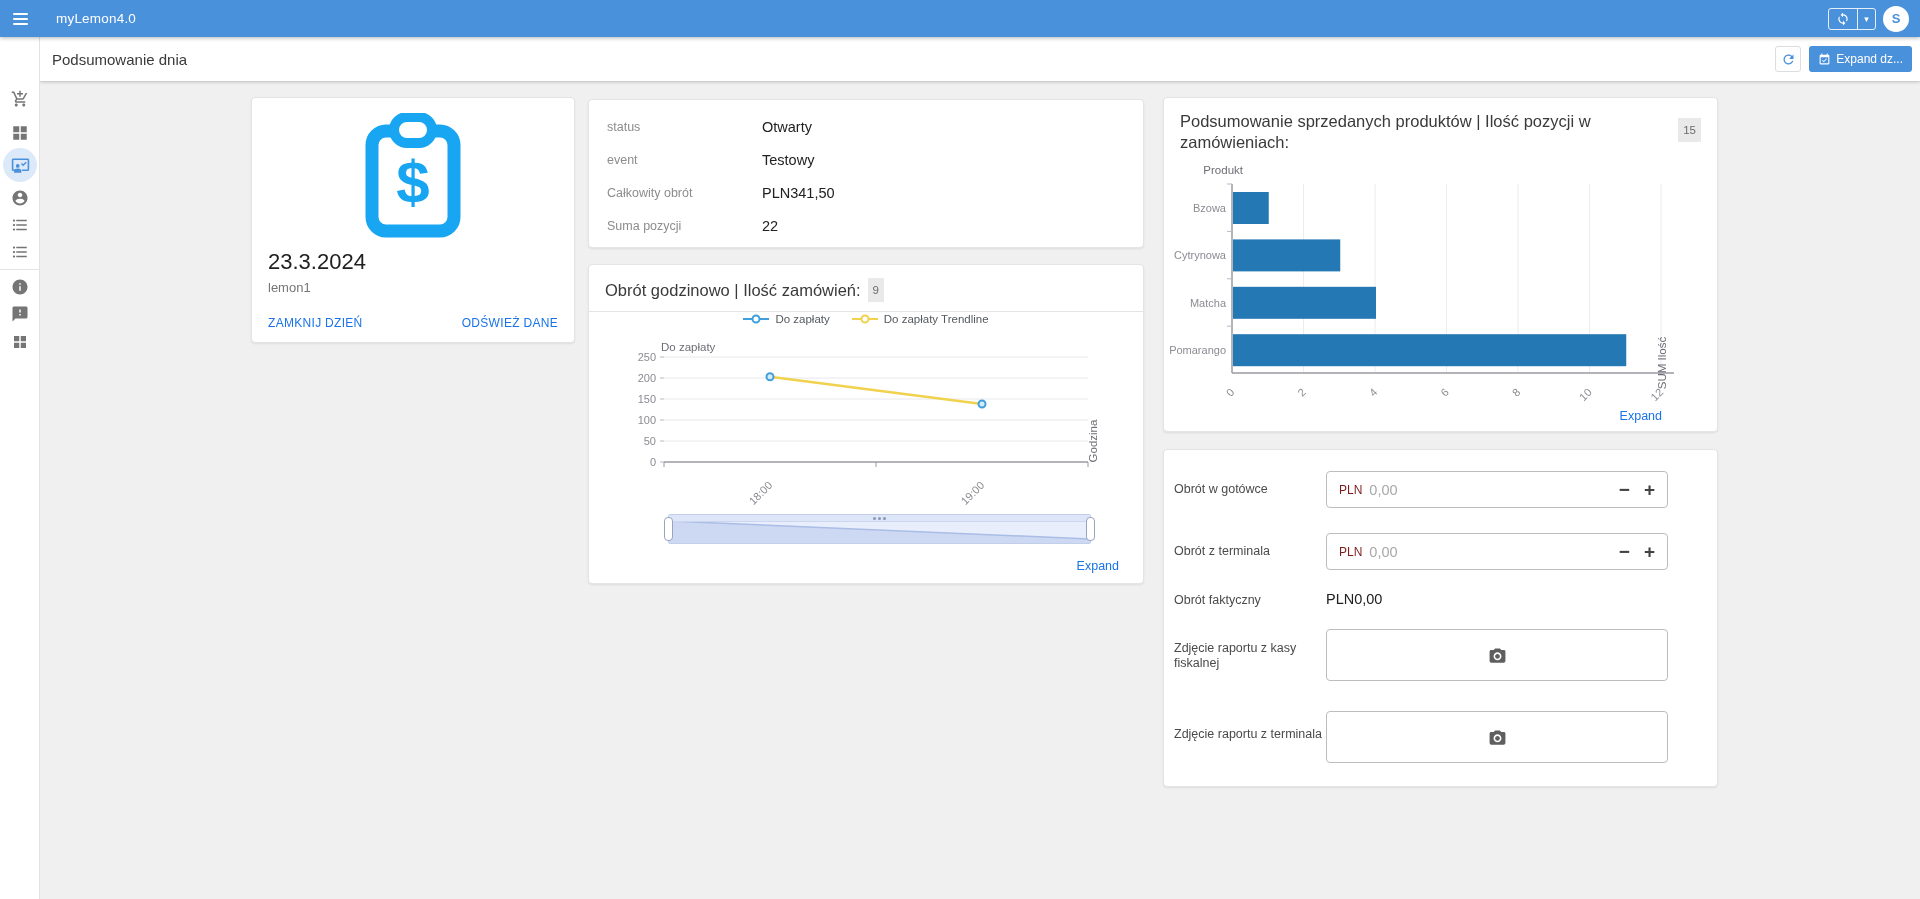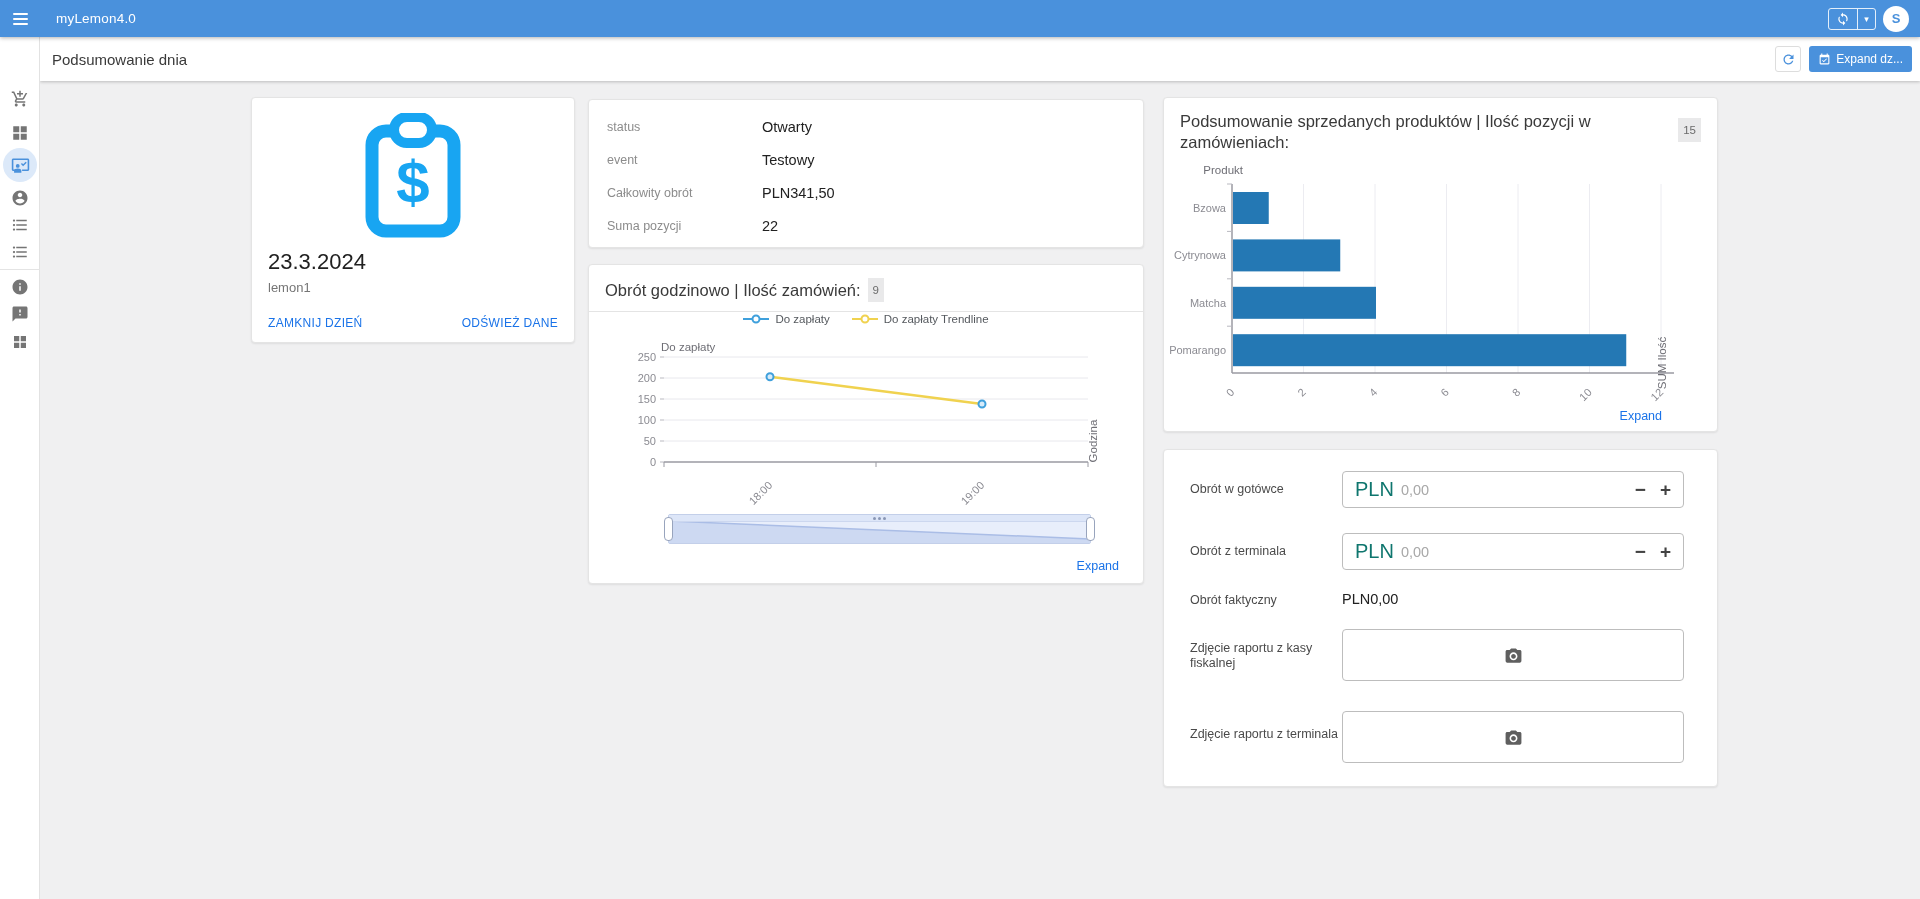--- a/index.html
+++ b/index.html
@@ -83,25 +83,25 @@
   .brush { position:absolute; left:79px; top:249px; width:423px; height:30px; background:#e8eefb;
            border:1px solid #c3cfe9; border-radius:2px; cursor:ew-resize; }
   .brush svg { position:absolute; left:0; top:0; }
   .brush-grip { position:absolute; left:0; top:0; right:0; height:7px; background:#dde6f8; border-bottom:1px solid #ccd7ef;
                 display:flex; align-items:center; justify-content:center; }
   .brush-grip i { width:3px; height:3px; border-radius:50%; background:#8a97b5; margin:0 1px; }
   .brush-handle { position:absolute; top:2px; width:9px; height:24px; background:#fff; border:1px solid #98a4bd; border-radius:4px; }
   .brush-handle.left { left:-5px; } .brush-handle.right { right:-5px; }
 
   
-  .form-row { position:absolute; left:16px; width:555px;padding-left:12px; }
+  .form-row { position:absolute; left:0; width:555px;padding-left:12px; }
   .form-label { position:absolute; left:10px; width:148px; font-size:12.5px; color:#4a4a4a; line-height:15px; }
   .amount-input { position:absolute; left:162px; width:342px; height:37px; border:1px solid #bdbdbd; border-radius:4px;
                   display:flex; align-items:center; padding:0 12px; background:#fff; }
-  .pln-prefix { font-size:20px; color:#0f766e; margin-right:7px; }
+  .pln-prefix { font-size:12px; color:#7f1d1d; margin-right:7px; }
   .amount-field { border:none; outline:none; flex:1; font-size:14.5px; font-family:inherit; color:#212121; min-width:0; }
   .amount-field::placeholder { color:#a8a8a8; }
   .stepper { font-size:19px; font-weight:600; color:#424242; background:none; border:none; cursor:pointer; margin-left:14px;
              line-height:1; font-family:inherit; }
   .plain-value { position:absolute; left:162px; font-size:14.5px; color:#212121; }
   .upload-box { position:absolute; left:162px; width:342px; height:52px; border:1px solid #bdbdbd; border-radius:4px;
                 display:flex; align-items:center; justify-content:center; cursor:pointer; background:#fff; }
   .upload-box svg { width:19px; height:19px; fill:#5f5f5f; }
 </style>
 </head>

